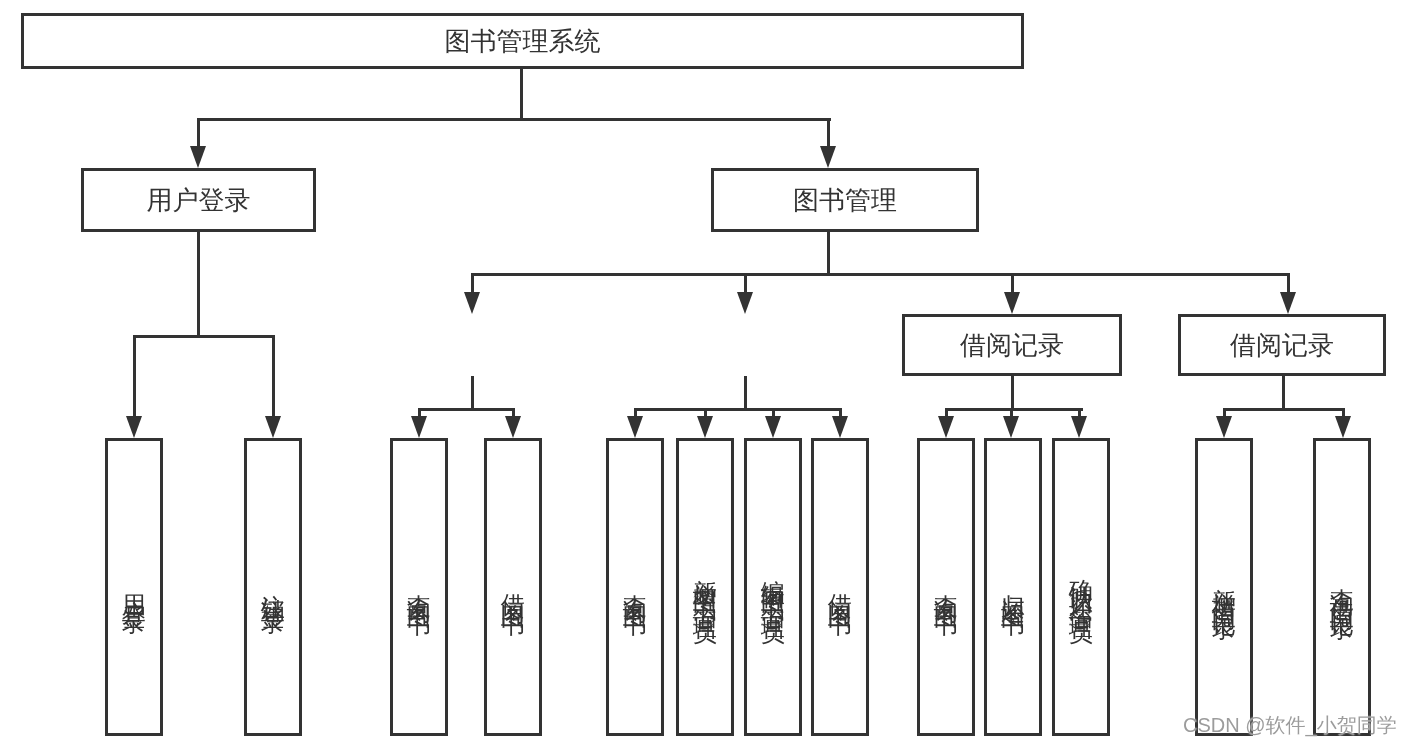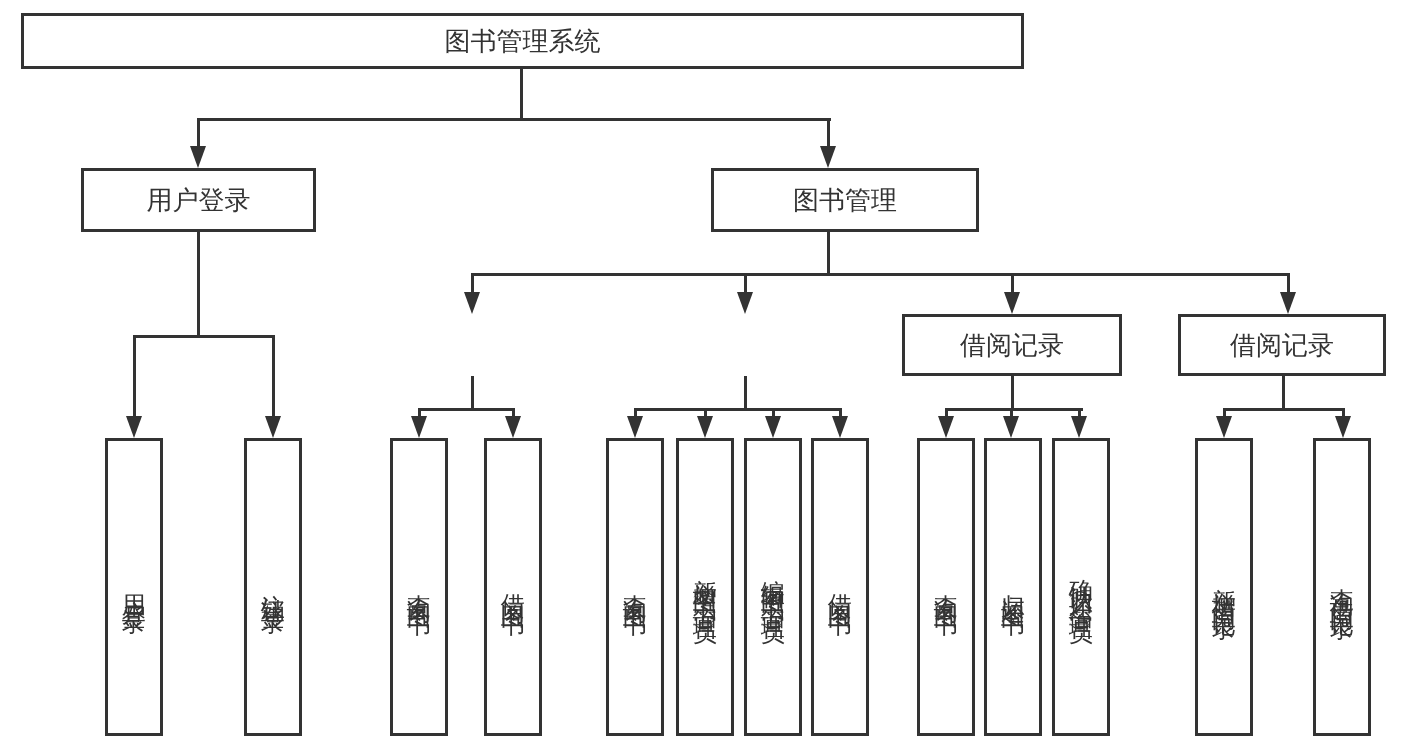--- a/index.html
+++ b/index.html
@@ -168,14 +168,15 @@
     <span class="vtext">确认归还（管理员）</span>
   </div>
 
   <div class="box leaf" style="left:1195px">
     <span class="vtext">新增借阅记录</span>
   </div>
   <div class="box leaf" style="left:1313px">
     <span class="vtext">查询借阅记录</span>
   </div>
 
+  <div class="watermark">CSDN @软件_小贺同学</div>
 
 </div>
 
 </body></html>

